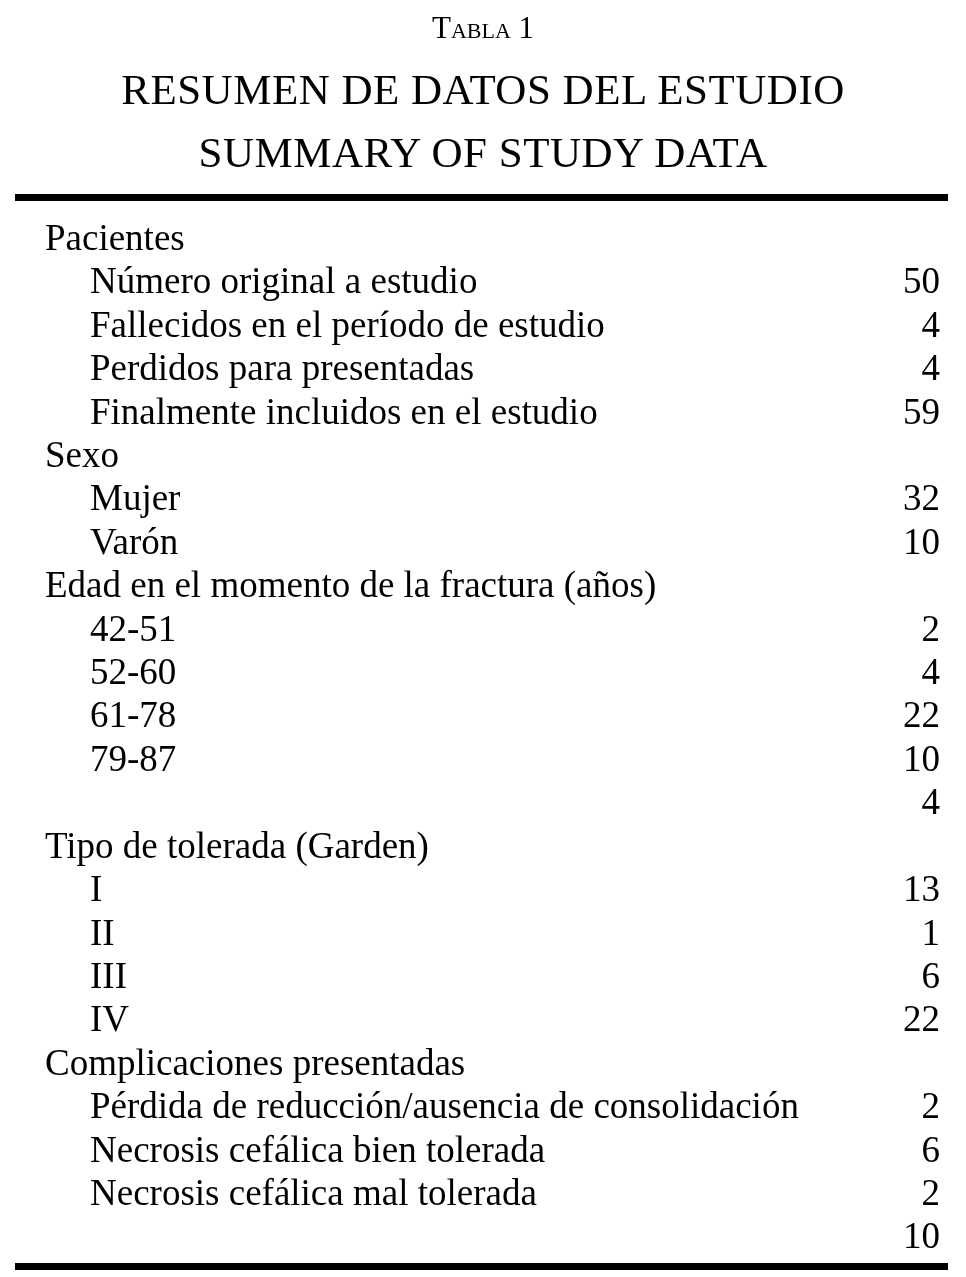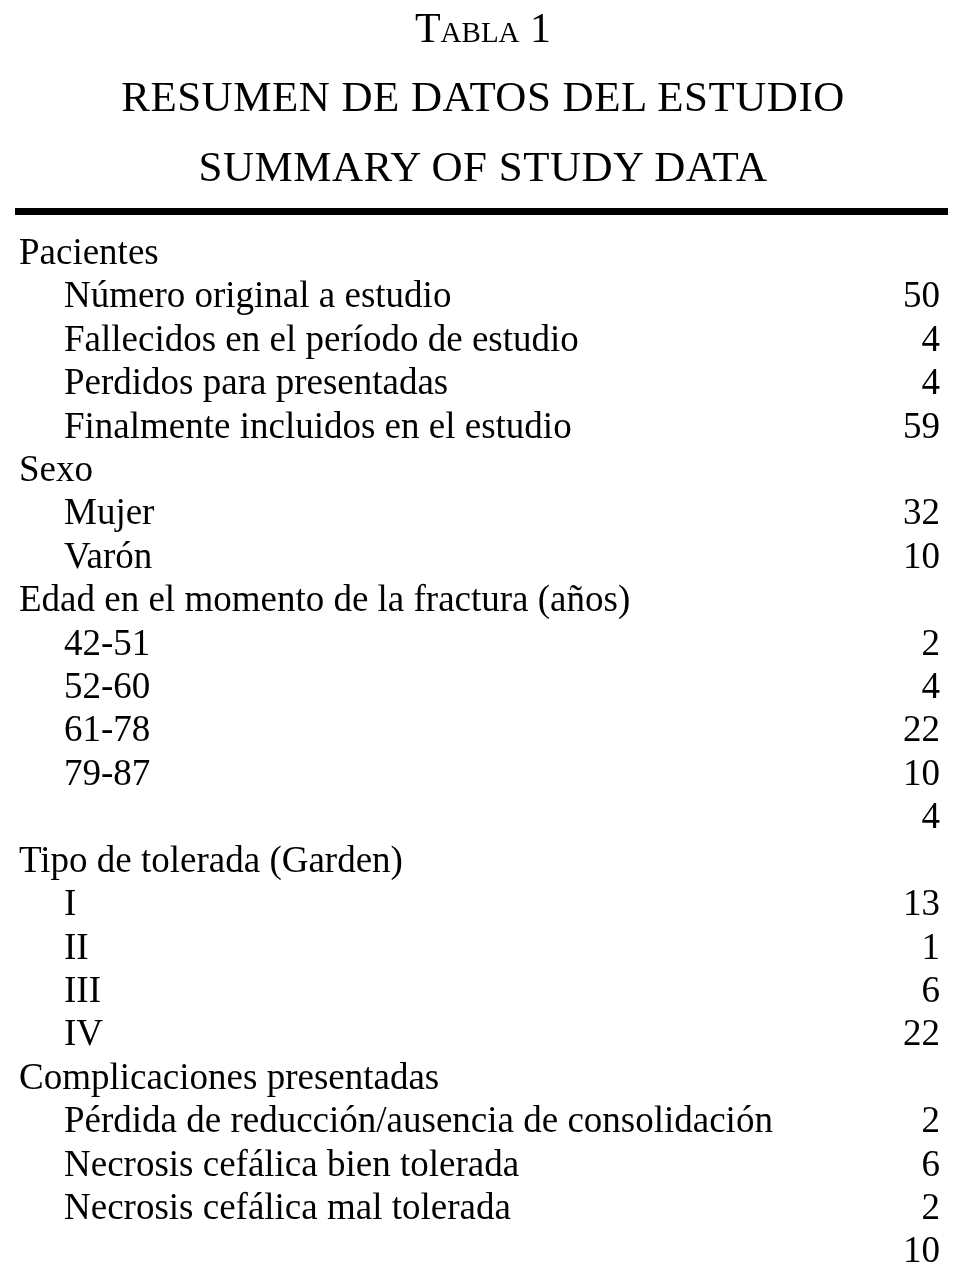--- a/index.html
+++ b/index.html
@@ -17,29 +17,29 @@
     width: 966px;
     height: 1277px;
     background: #ffffff;
     overflow: hidden;
   }
   .header {
     text-align: center;
   }
   .caption {
     margin-top: 5px;
-    font-size: 42px;
+    font-size: 31px;
     line-height: 46px;
     font-variant: small-caps;
   }
   .title-line {
     font-weight: normal;
     font-size: 43px;
     line-height: 48px;
-    margin-top: 22px;
+    margin-top: 15px;
     letter-spacing: 0.5px;
   }
   .rule {
     height: 7px;
     background: #000000;
     margin-left: 15px;
     margin-right: 18px;
   }
   .top-rule { margin-top: 17px; }
   .bottom-rule { margin-top: 5px; }
@@ -48,20 +48,21 @@
   }
   .row {
     display: flex;
     align-items: baseline;
     font-size: 37px;
     line-height: 43.4px;
     white-space: nowrap;
   }
   .row .label {
     padding-left: 4px;
+    margin-left: 26px;
   }
   .row.indent .label {
     padding-left: 49px;
   }
   .row .value {
     margin-left: auto;
     padding-right: 8px;
   }
 </style>
 </head>

